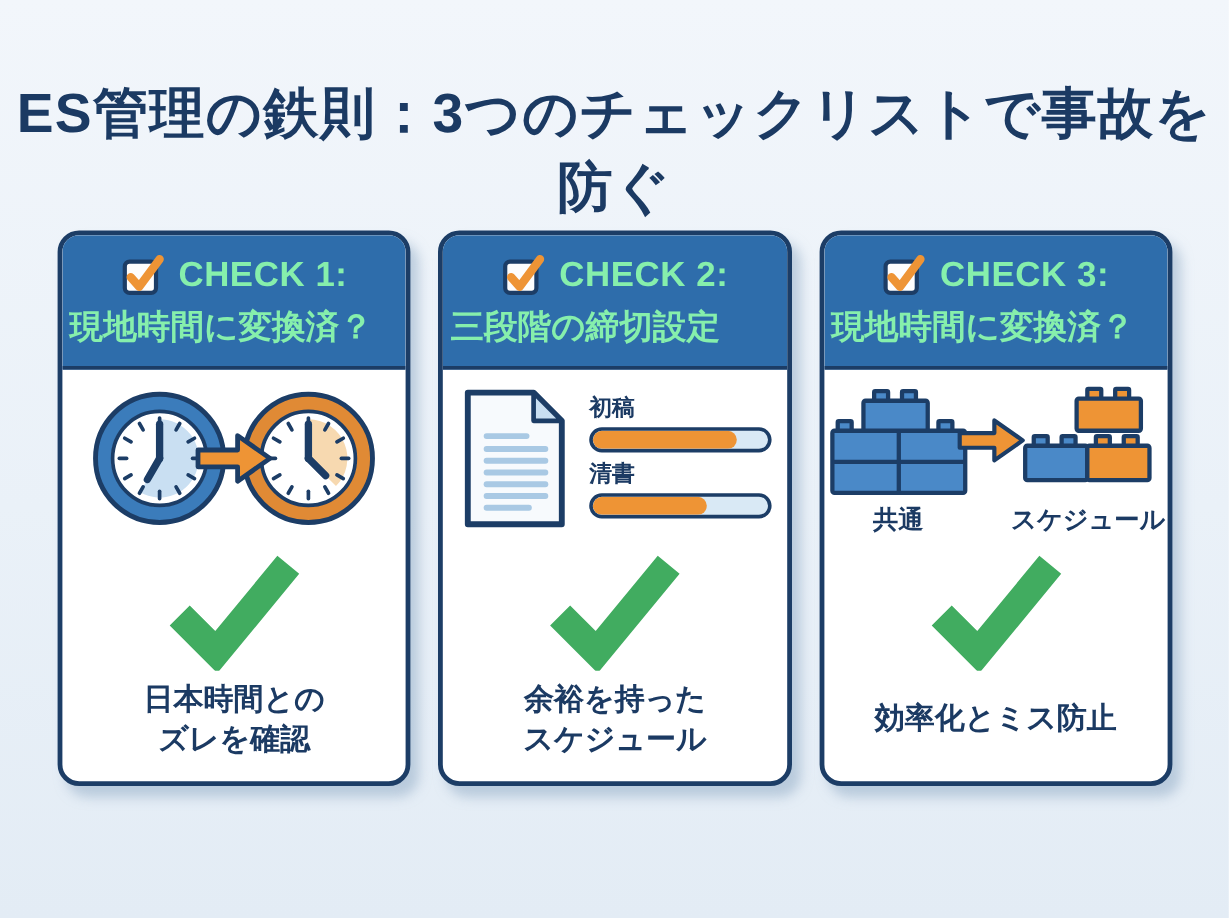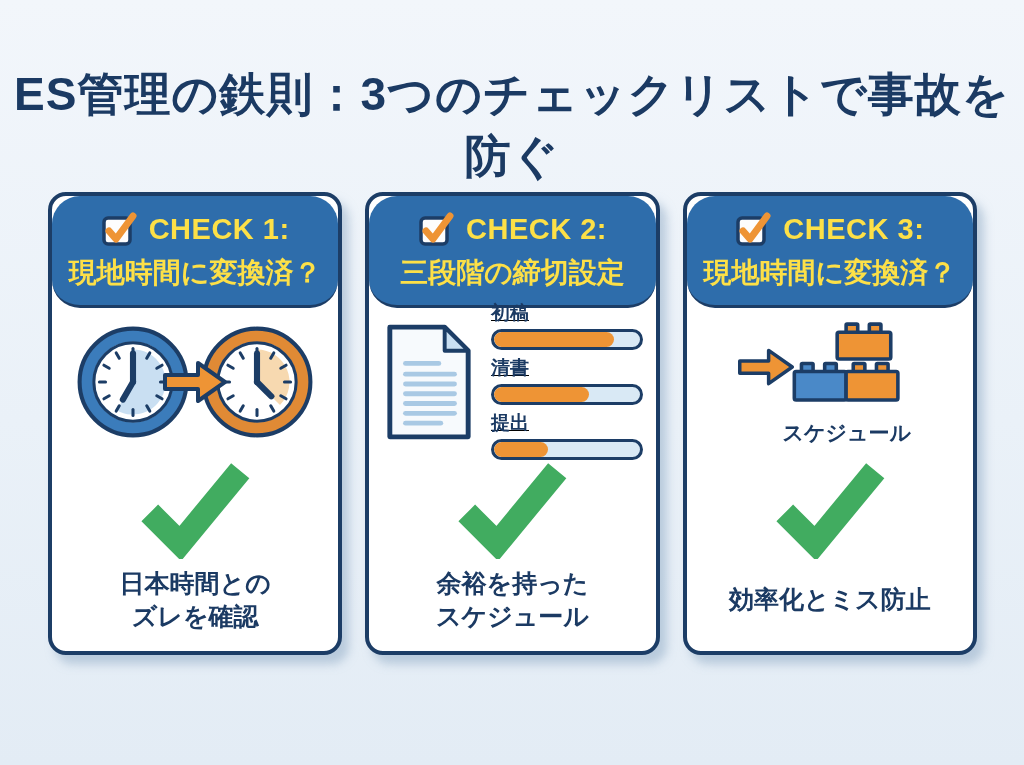--- a/index.html
+++ b/index.html
@@ -32,21 +32,21 @@
     background:#FFFFFF;
     border:4px solid var(--navy);
     border-radius:18px;
     box-shadow:7px 9px 10px rgba(148,173,199,0.55);
     overflow:hidden;
   }
   .card-header{
     background:var(--headerBlue);
     border-bottom:3px solid var(--navy);
     padding:15px 6px 13px;
-    color:#fde047; text-align:center;border-radius:28px;
+    color:#86efac; text-align:left;
   }
   .check-row{display:flex; align-items:center; justify-content:center; gap:12px; margin-bottom:7px;}
   .check-label{font-size:29px; font-weight:800; letter-spacing:0.5px;}
   .card-question{font-size:28px; font-weight:800; white-space:nowrap;}
   .icon-area{
     height:148px;
     display:flex; align-items:center; justify-content:center;
   }
   .check-area{
     height:106px;
@@ -58,21 +58,21 @@
     padding-bottom:14px;
   }
   .caption-line{
     font-size:25px; font-weight:800; color:var(--textNavy);
     line-height:1.32; text-align:center;
   }
   
   .clocks-row{display:flex; align-items:center;}
   .arrow-svg{margin:0 -30px; position:relative; z-index:2;}
   
-  .doc-bars{display:flex; align-items:center; gap:15px;text-decoration:underline;}
+  .doc-bars{display:flex; align-items:center; gap:15px;}
   .bars-col{display:flex; flex-direction:column; width:152px;}
   .bar-group{margin-bottom:5px;}
   .bar-label{font-size:19px; font-weight:800; color:var(--textNavy); margin-bottom:3px;}
   .pill-bar{
     width:152px; height:21px;
     background:#D9E9F5;
     border:3px solid var(--navy);
     border-radius:12px;
     overflow:hidden;
   }
@@ -214,26 +214,20 @@
             <div class="pill-bar">
               <div class="pill-fill" style="width: 82%;"></div>
             </div>
           </div>
           <div class="bar-group">
             <div class="bar-label">清書</div>
             <div class="pill-bar">
               <div class="pill-fill" style="width: 65%;"></div>
             </div>
           </div>
-          <div class="bar-group">
-            <div class="bar-label">提出</div>
-            <div class="pill-bar">
-              <div class="pill-fill" style="width: 37%;"></div>
-            </div>
-          </div>
         </div>
       </div>
     </div>
     <div class="check-area">
       <svg width="118" height="100" viewBox="0 0 120 100">
           <use href="#big-check"></use>
         </svg>
     </div>
     <div class="caption-area">
       <div class="caption-line">余裕を持った</div>
@@ -246,20 +240,35 @@
       <div class="check-row">
         <svg width="36" height="36" viewBox="0 0 36 36">
             <use href="#header-checkbox"></use>
           </svg>
         <span class="check-label">CHECK 3:</span>
       </div>
       <div class="card-question">現地時間に変換済？</div>
     </header>
     <div class="icon-area">
       <div class="bricks-row">
+        <div class="brick-col">
+          <svg width="120" height="100" viewBox="0 0 134 112">
+            <g class="brick-blue n-stroke" stroke-width="4" stroke-linejoin="round">
+              <rect x="44" y="10" width="13" height="10" rx="1"></rect>
+              <rect x="70" y="10" width="13" height="10" rx="1"></rect>
+              <rect x="34" y="19" width="60" height="29" rx="2"></rect>
+              <rect x="10" y="38" width="13" height="10" rx="1"></rect>
+              <rect x="104" y="38" width="13" height="10" rx="1"></rect>
+              <rect x="5" y="47" width="124" height="58" rx="2"></rect>
+            </g>
+            <line x1="5" y1="76" x2="129" y2="76" class="n-stroke" stroke-width="4"></line>
+            <line x1="67" y1="47" x2="67" y2="105" class="n-stroke" stroke-width="4"></line>
+          </svg>
+          <div class="brick-label">共通</div>
+        </div>
         <svg class="brick-arrow" width="58" height="42" viewBox="0 0 66 48">
             <use href="#block-arrow"></use>
           </svg>
         <div class="brick-col">
           <svg width="120" height="100" viewBox="0 0 134 112">
             <g class="o-fill n-stroke" stroke-width="4" stroke-linejoin="round">
               <rect x="66" y="8" width="13" height="10" rx="1"></rect>
               <rect x="92" y="8" width="13" height="10" rx="1"></rect>
               <rect x="56" y="17" width="60" height="30" rx="2"></rect>
             </g>

